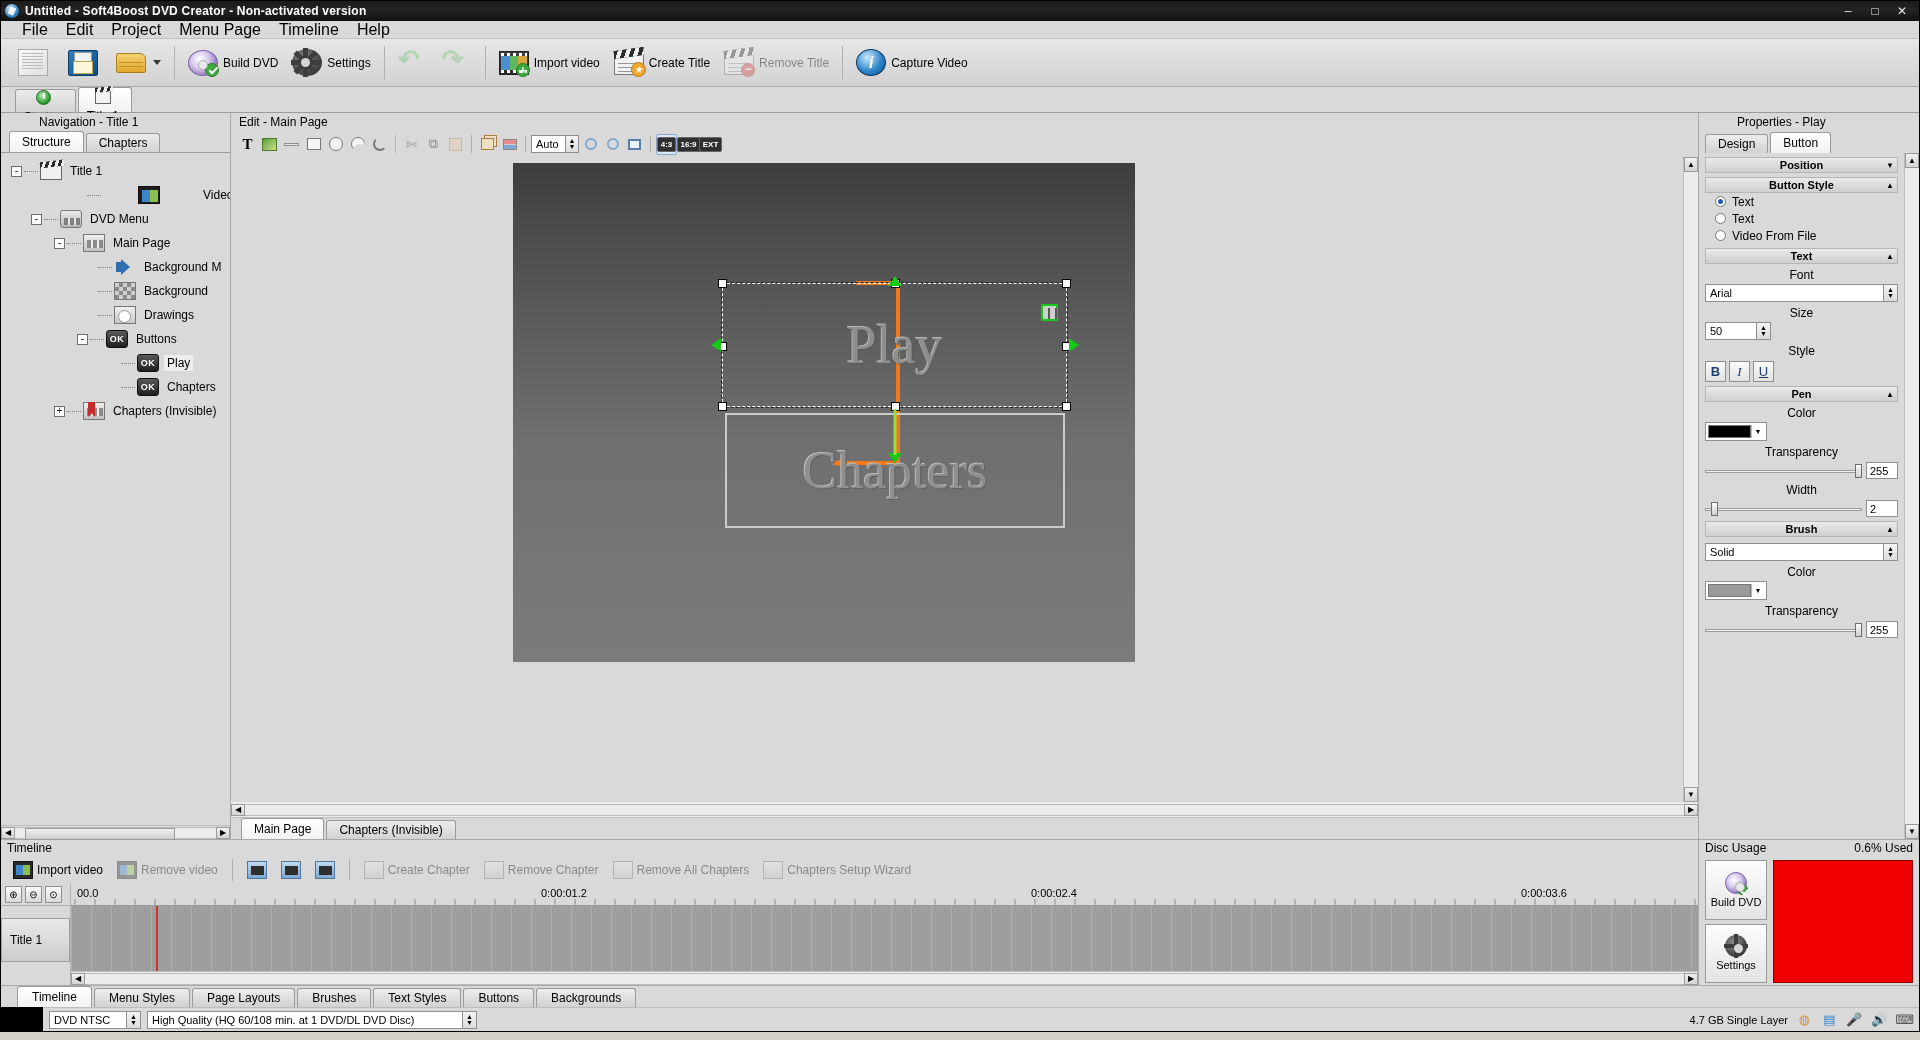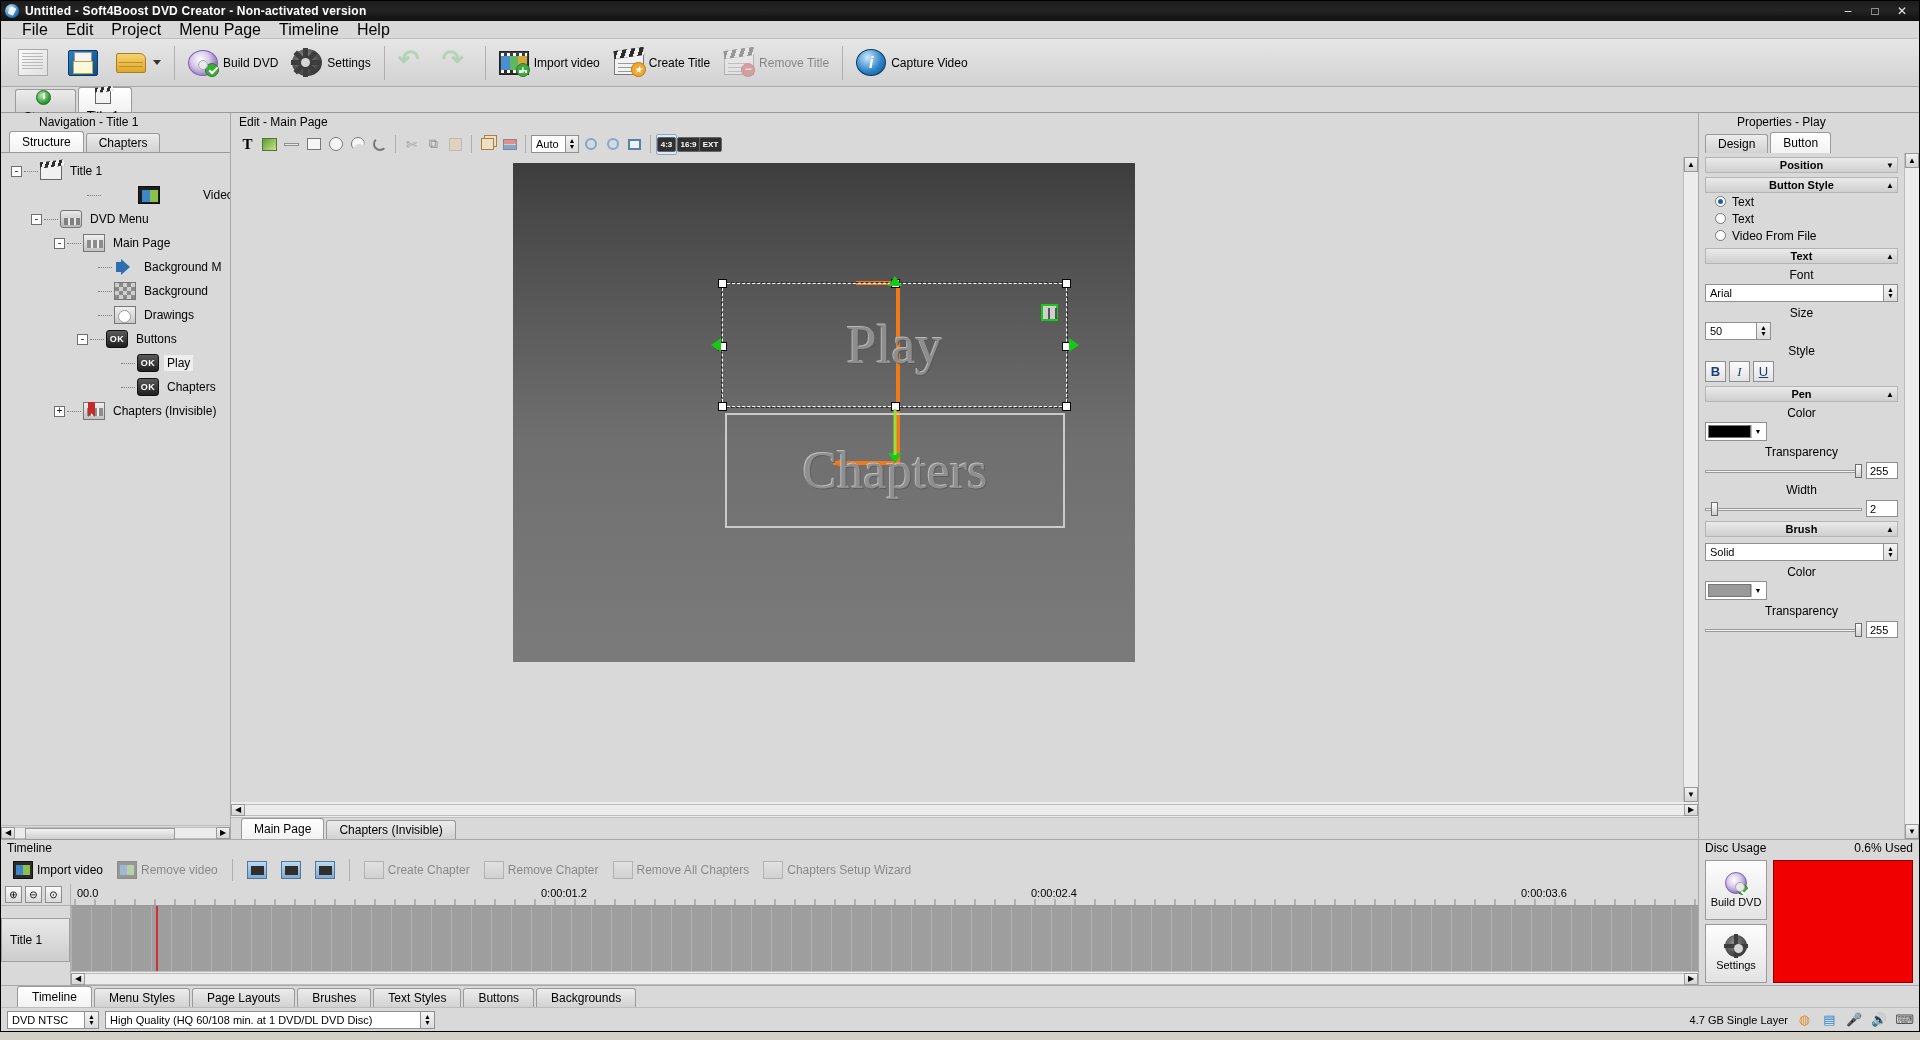--- a/index.html
+++ b/index.html
@@ -320,21 +320,21 @@
   .disc-bar { flex:1 1 auto; background:#f00000; border:1px solid #8a0000; }
 
   
   .bottom-tabs { height:22px; flex:0 0 22px; display:flex; align-items:flex-end; gap:2px; padding-left:16px;
      background:#d9d9d9; border-top:1px solid #a9a9a9; }
   .btab { height:19px; padding:0 14px; display:flex; align-items:center; font-size:12px;
      background:linear-gradient(to bottom,#ececec,#d2d2d2); border:1px solid #9a9a9a; border-bottom:none;
      border-radius:3px 3px 0 0; }
   .btab.active { background:linear-gradient(to bottom,#ffffff,#f2f2f2); height:21px; }
   .statusbar { height:24px; flex:0 0 24px; display:flex; align-items:center; gap:6px; padding:0 6px;
-     background:#d9d9d9; border-top:1px solid #bdbdbd; }
+     background:#d9d9d9; border-top:1px solid #bdbdbd;margin-left:42px; }
   .st-combo { height:18px; border:1px solid #8f8f8f; background:#fff; display:flex; align-items:center;
      font-size:11px; padding-left:4px; position:relative; }
   .st-spin { position:absolute; right:0; top:0; width:14px; height:16px;
      background:linear-gradient(to bottom,#f4f4f4,#dcdcdc); border-left:1px solid #8f8f8f;
      display:flex; flex-direction:column; align-items:center; justify-content:center; line-height:6px; font-size:7px;}
   .st-right { margin-left:auto; display:flex; align-items:center; gap:8px; font-size:11px; }
   .tray-ic { width:17px; height:17px; display:flex; align-items:center; justify-content:center; font-size:13px; }
 </style>
 </head>
 <body>

